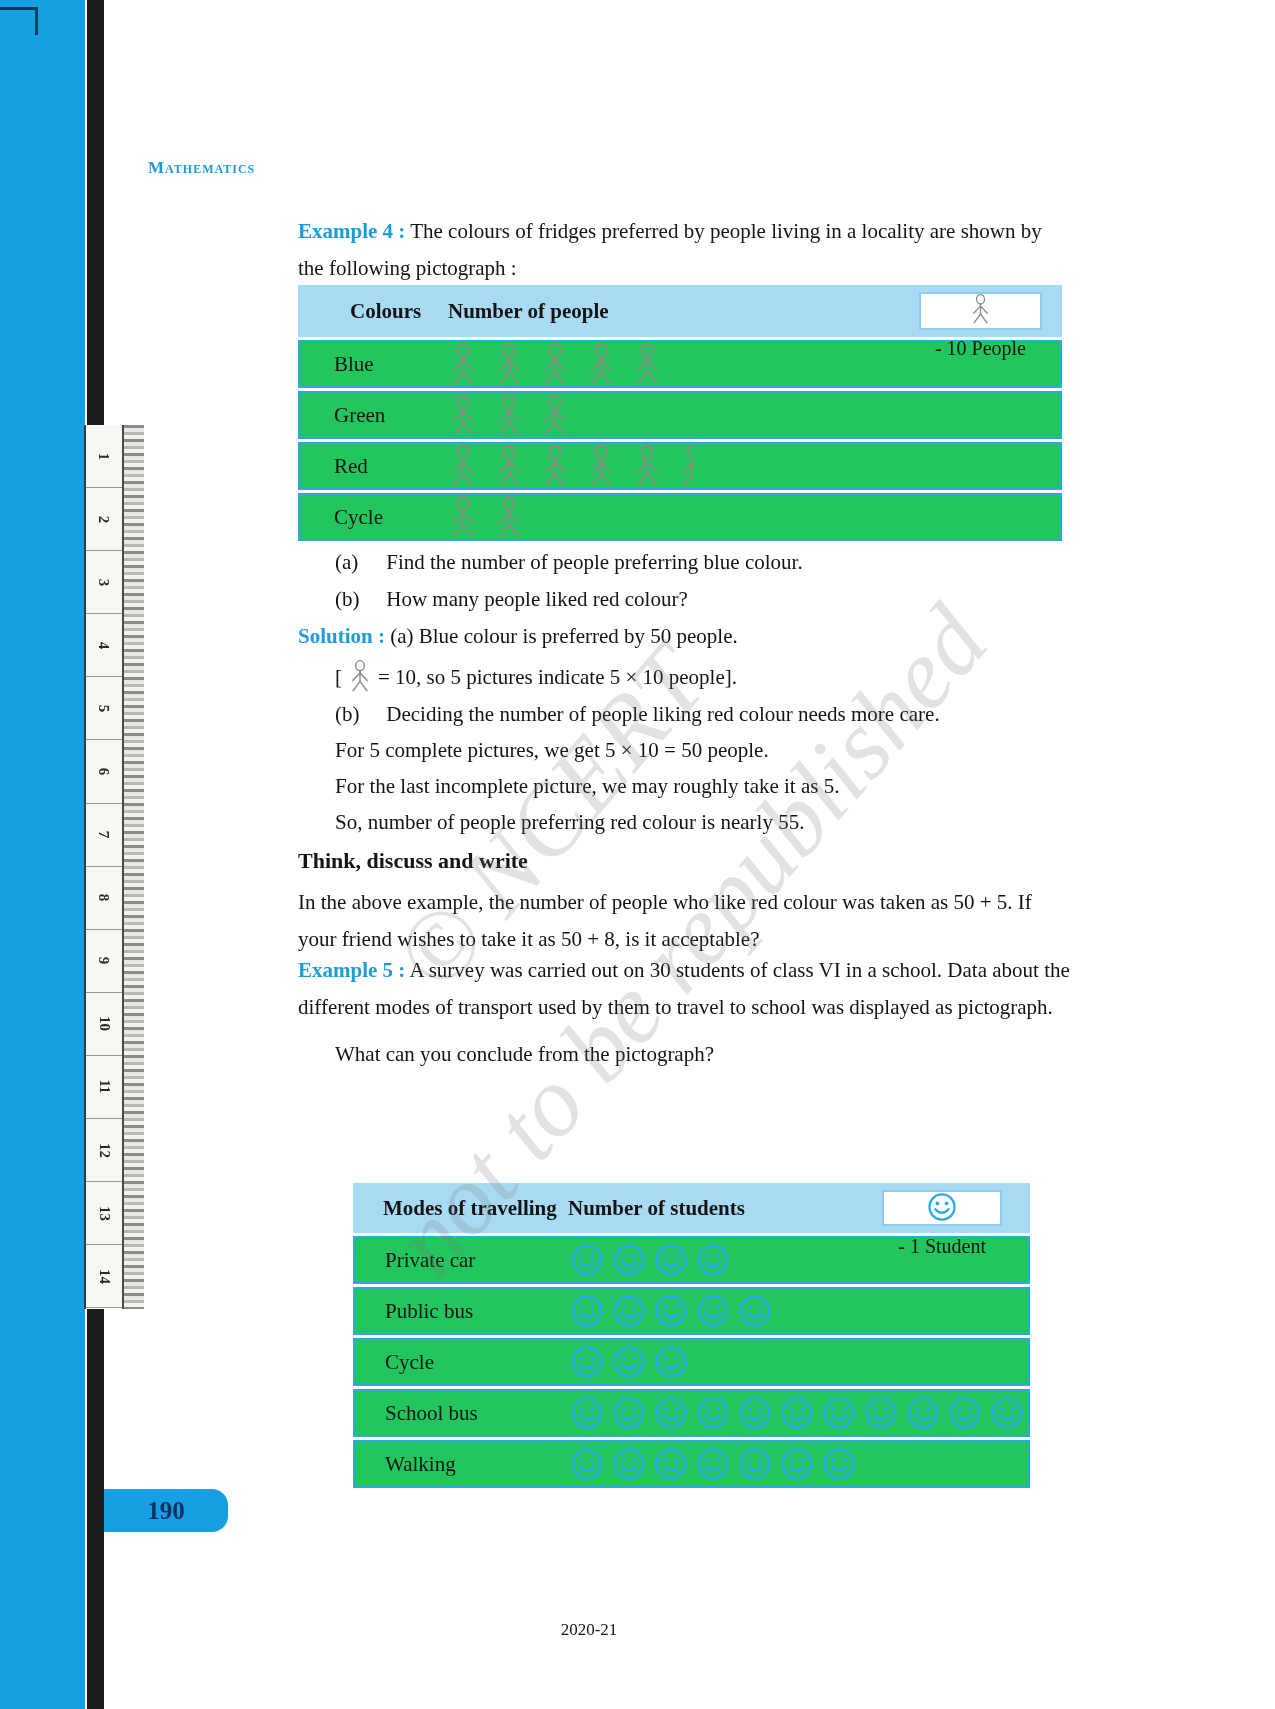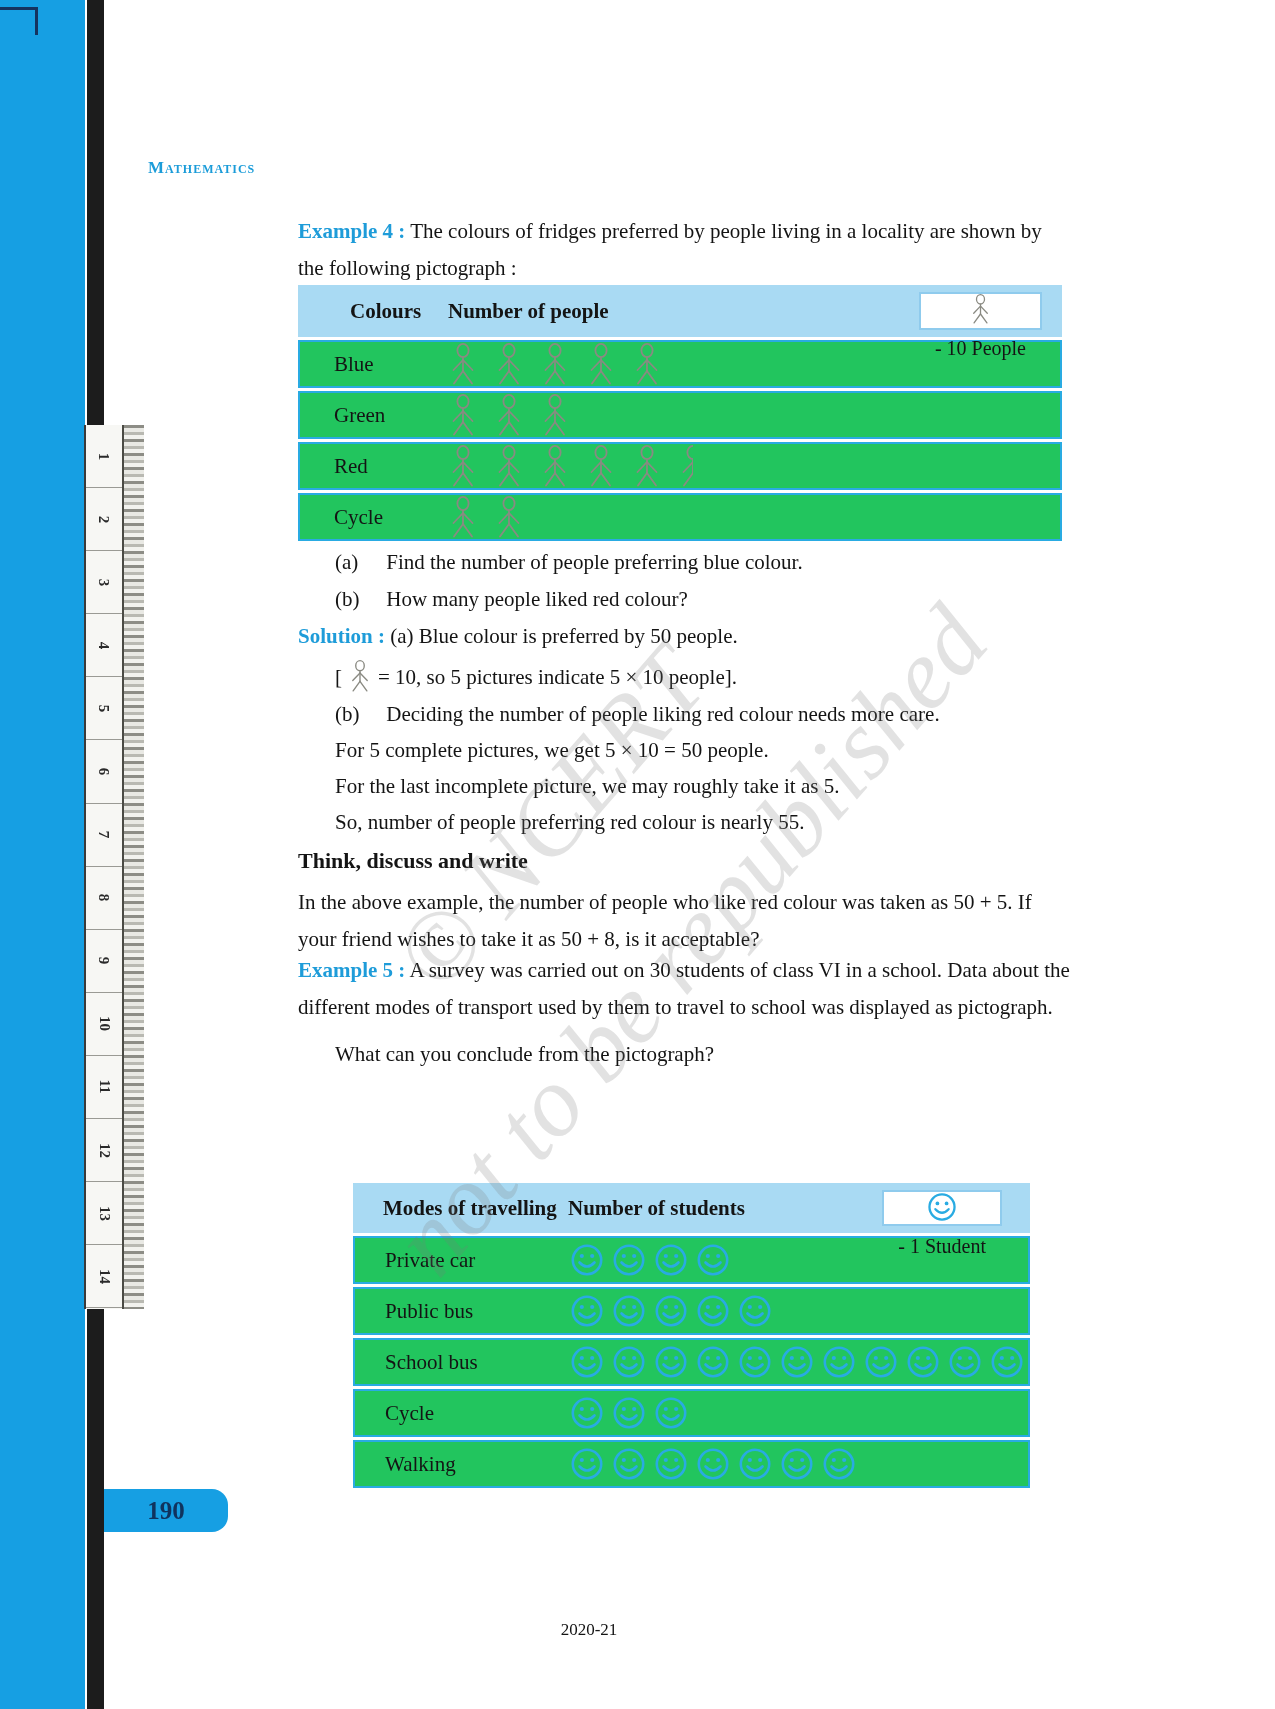--- a/index.html
+++ b/index.html
@@ -444,20 +444,49 @@
                 <svg width="34" height="34" viewBox="0 0 34 34" fill="none">
                   <circle cx="17" cy="17" r="14.2" stroke="#29ABE2" stroke-width="2.6"></circle>
                   <circle cx="11.8" cy="13" r="2.1" fill="#29ABE2"></circle>
                   <circle cx="22.2" cy="13" r="2.1" fill="#29ABE2"></circle>
                   <path d="M9.5 19.5 Q17 27.5 24.5 19.5" stroke="#29ABE2" stroke-width="2.6" stroke-linecap="round" fill="none"></path>
                 </svg>
               </span>
             </span>
           </div>
           <div class="p-row">
+            <span class="p-label">Cycle</span>
+            <span class="p-icons">
+              <span class="smiley">
+                <svg width="34" height="34" viewBox="0 0 34 34" fill="none">
+                  <circle cx="17" cy="17" r="14.2" stroke="#29ABE2" stroke-width="2.6"></circle>
+                  <circle cx="11.8" cy="13" r="2.1" fill="#29ABE2"></circle>
+                  <circle cx="22.2" cy="13" r="2.1" fill="#29ABE2"></circle>
+                  <path d="M9.5 19.5 Q17 27.5 24.5 19.5" stroke="#29ABE2" stroke-width="2.6" stroke-linecap="round" fill="none"></path>
+                </svg>
+              </span>
+              <span class="smiley">
+                <svg width="34" height="34" viewBox="0 0 34 34" fill="none">
+                  <circle cx="17" cy="17" r="14.2" stroke="#29ABE2" stroke-width="2.6"></circle>
+                  <circle cx="11.8" cy="13" r="2.1" fill="#29ABE2"></circle>
+                  <circle cx="22.2" cy="13" r="2.1" fill="#29ABE2"></circle>
+                  <path d="M9.5 19.5 Q17 27.5 24.5 19.5" stroke="#29ABE2" stroke-width="2.6" stroke-linecap="round" fill="none"></path>
+                </svg>
+              </span>
+              <span class="smiley">
+                <svg width="34" height="34" viewBox="0 0 34 34" fill="none">
+                  <circle cx="17" cy="17" r="14.2" stroke="#29ABE2" stroke-width="2.6"></circle>
+                  <circle cx="11.8" cy="13" r="2.1" fill="#29ABE2"></circle>
+                  <circle cx="22.2" cy="13" r="2.1" fill="#29ABE2"></circle>
+                  <path d="M9.5 19.5 Q17 27.5 24.5 19.5" stroke="#29ABE2" stroke-width="2.6" stroke-linecap="round" fill="none"></path>
+                </svg>
+              </span>
+            </span>
+          </div>
+          <div class="p-row">
             <span class="p-label">School bus</span>
             <span class="p-icons">
               <span class="smiley">
                 <svg width="34" height="34" viewBox="0 0 34 34" fill="none">
                   <circle cx="17" cy="17" r="14.2" stroke="#29ABE2" stroke-width="2.6"></circle>
                   <circle cx="11.8" cy="13" r="2.1" fill="#29ABE2"></circle>
                   <circle cx="22.2" cy="13" r="2.1" fill="#29ABE2"></circle>
                   <path d="M9.5 19.5 Q17 27.5 24.5 19.5" stroke="#29ABE2" stroke-width="2.6" stroke-linecap="round" fill="none"></path>
                 </svg>
               </span>
@@ -510,49 +539,20 @@
                 </svg>
               </span>
               <span class="smiley">
                 <svg width="34" height="34" viewBox="0 0 34 34" fill="none">
                   <circle cx="17" cy="17" r="14.2" stroke="#29ABE2" stroke-width="2.6"></circle>
                   <circle cx="11.8" cy="13" r="2.1" fill="#29ABE2"></circle>
                   <circle cx="22.2" cy="13" r="2.1" fill="#29ABE2"></circle>
                   <path d="M9.5 19.5 Q17 27.5 24.5 19.5" stroke="#29ABE2" stroke-width="2.6" stroke-linecap="round" fill="none"></path>
                 </svg>
               </span>
-              <span class="smiley">
-                <svg width="34" height="34" viewBox="0 0 34 34" fill="none">
-                  <circle cx="17" cy="17" r="14.2" stroke="#29ABE2" stroke-width="2.6"></circle>
-                  <circle cx="11.8" cy="13" r="2.1" fill="#29ABE2"></circle>
-                  <circle cx="22.2" cy="13" r="2.1" fill="#29ABE2"></circle>
-                  <path d="M9.5 19.5 Q17 27.5 24.5 19.5" stroke="#29ABE2" stroke-width="2.6" stroke-linecap="round" fill="none"></path>
-                </svg>
-              </span>
-              <span class="smiley">
-                <svg width="34" height="34" viewBox="0 0 34 34" fill="none">
-                  <circle cx="17" cy="17" r="14.2" stroke="#29ABE2" stroke-width="2.6"></circle>
-                  <circle cx="11.8" cy="13" r="2.1" fill="#29ABE2"></circle>
-                  <circle cx="22.2" cy="13" r="2.1" fill="#29ABE2"></circle>
-                  <path d="M9.5 19.5 Q17 27.5 24.5 19.5" stroke="#29ABE2" stroke-width="2.6" stroke-linecap="round" fill="none"></path>
-                </svg>
-              </span>
-              <span class="smiley">
-                <svg width="34" height="34" viewBox="0 0 34 34" fill="none">
-                  <circle cx="17" cy="17" r="14.2" stroke="#29ABE2" stroke-width="2.6"></circle>
-                  <circle cx="11.8" cy="13" r="2.1" fill="#29ABE2"></circle>
-                  <circle cx="22.2" cy="13" r="2.1" fill="#29ABE2"></circle>
-                  <path d="M9.5 19.5 Q17 27.5 24.5 19.5" stroke="#29ABE2" stroke-width="2.6" stroke-linecap="round" fill="none"></path>
-                </svg>
-              </span>
-            </span>
-          </div>
-          <div class="p-row">
-            <span class="p-label">Cycle</span>
-            <span class="p-icons">
               <span class="smiley">
                 <svg width="34" height="34" viewBox="0 0 34 34" fill="none">
                   <circle cx="17" cy="17" r="14.2" stroke="#29ABE2" stroke-width="2.6"></circle>
                   <circle cx="11.8" cy="13" r="2.1" fill="#29ABE2"></circle>
                   <circle cx="22.2" cy="13" r="2.1" fill="#29ABE2"></circle>
                   <path d="M9.5 19.5 Q17 27.5 24.5 19.5" stroke="#29ABE2" stroke-width="2.6" stroke-linecap="round" fill="none"></path>
                 </svg>
               </span>
               <span class="smiley">
                 <svg width="34" height="34" viewBox="0 0 34 34" fill="none">

